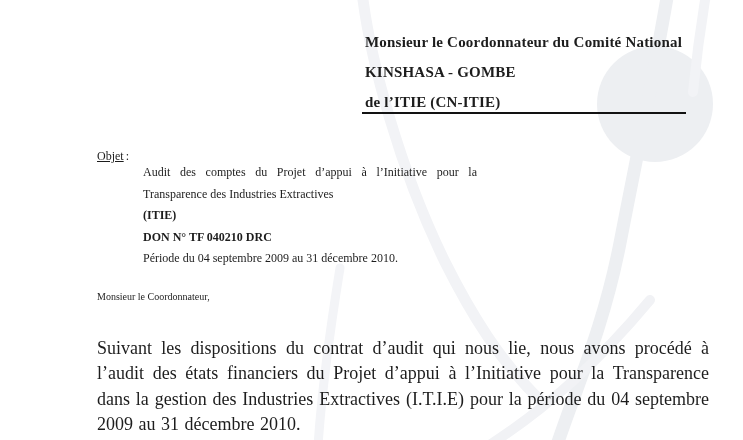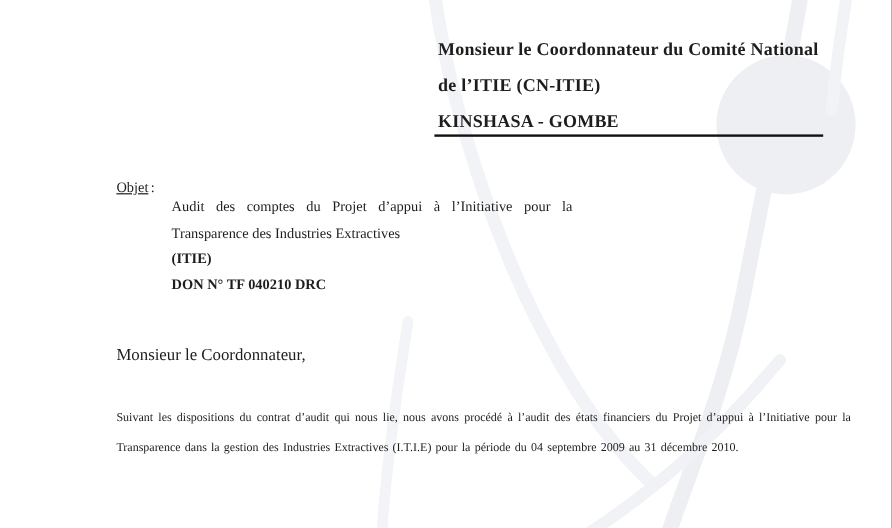--- a/index.html
+++ b/index.html
@@ -31,26 +31,26 @@
   .subject-row{display:flex;}
   .subject-labelcell{flex:0 0 46px;white-space:nowrap;}
   .subject-labelcell .u{text-decoration:underline;}
   .subject-labelcell .colon{margin-left:2px;}
   .subject-body{flex:0 0 334px;width:334px;}
   .just{text-align:justify;margin-top:16px;}
   .bold{font-weight:bold;}
 
   .salutation{
     position:absolute;left:97px;top:287px;
-    font-size:14px;line-height:20px;
+    font-size:10px;line-height:20px;
   }
 
   .body-par{
     position:absolute;left:97px;top:336px;width:612px;
-    font-size:10px;line-height:25.3px;
+    font-size:18px;line-height:25.3px;
     text-align:justify;word-spacing:1px;
   }
 
   .partial-line{
     position:absolute;left:97px;top:434px;width:612px;
     font-size:13.5px;line-height:25px;
     white-space:nowrap;overflow:hidden;
     color:#3a3a3a;
   }
 </style>
@@ -65,34 +65,35 @@
     <path d="M 362,-8 C 370,60 400,170 445,262 C 470,312 500,362 542,402" fill="none" stroke="#f2f3f6" stroke-width="11" stroke-linecap="round"></path>
     <path d="M 650,300 C 600,360 550,406 488,446" fill="none" stroke="#f1f2f5" stroke-width="10" stroke-linecap="round"></path>
     <path d="M 340,268 C 330,330 322,386 318,446" fill="none" stroke="#f3f4f7" stroke-width="9" stroke-linecap="round"></path>
     <path d="M 706,-6 C 700,30 696,62 693,92" fill="none" stroke="#f2f3f6" stroke-width="10" stroke-linecap="round"></path>
   </svg>
 
   <div class="content">
 
     <div class="recipient">
       <div>Monsieur le Coordonnateur du Comité National</div>
+      <div>KINSHASA - GOMBE</div>
       <div>de l’ITIE (CN-ITIE)</div>
-      <div>KINSHASA - GOMBE</div>
     </div>
     <div class="header-rule"></div>
 
     <div class="subject">
       <div class="subject-row">
         <div class="subject-labelcell">
           <span class="u">Objet</span><span class="colon">:</span>
         </div>
         <div class="subject-body">
           <div class="just">Audit des comptes du Projet d’appui à l’Initiative pour la Transparence des Industries Extractives</div>
           <div class="bold">(ITIE)</div>
           <div class="bold">DON N° TF 040210 DRC</div>
+          <div>Période du 04 septembre 2009 au 31 décembre 2010.</div>
         </div>
       </div>
     </div>
 
     <div class="salutation">Monsieur le Coordonnateur,</div>
 
     <div class="body-par">Suivant les dispositions du contrat d’audit qui nous lie, nous avons procédé à l’audit des états financiers du Projet d’appui à l’Initiative pour la Transparence dans la gestion des Industries Extractives (I.T.I.E) pour la période du 04 septembre 2009 au 31 décembre 2010.</div>
 
     <div class="partial-line">Nous avons effectué notre audit selon les Normes Internationales d’Audit (ISA). Ces normes requièrent</div>
 

